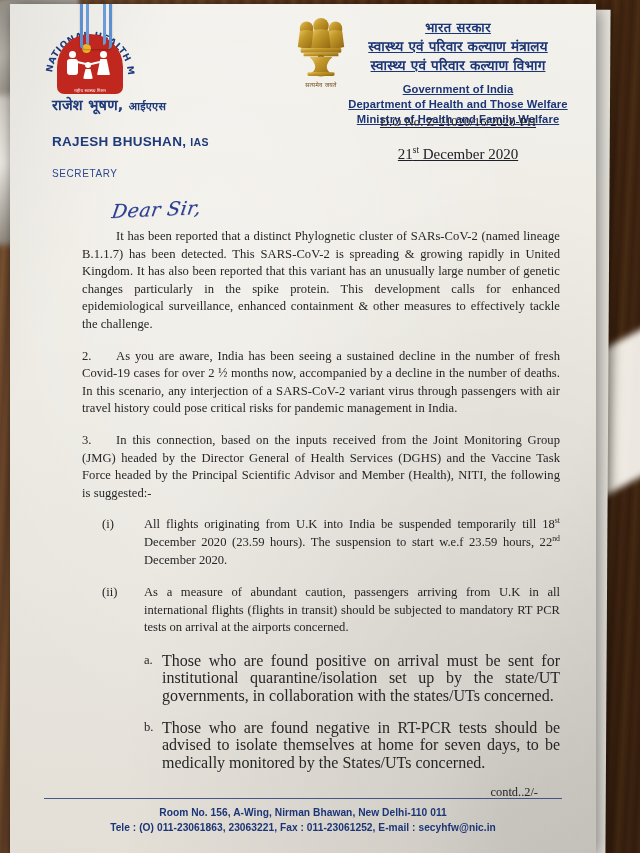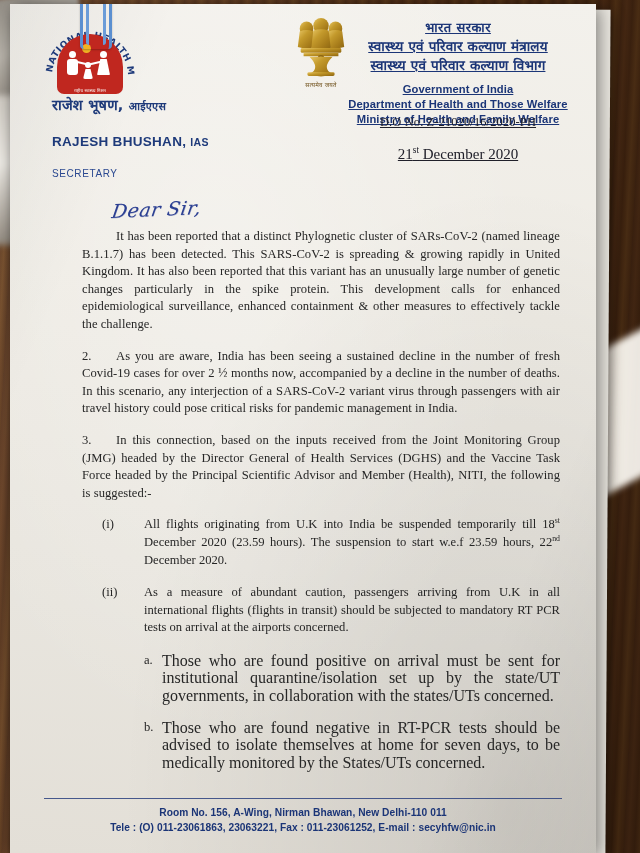--- a/index.html
+++ b/index.html
@@ -409,20 +409,21 @@
           <li>
             <span class="mark">a.</span>
             <span class="txt">Those who are found positive on arrival must be sent for institutional quarantine/isolation set up by the state/UT governments, in collaboration with the states/UTs concerned.</span>
           </li>
           <li>
             <span class="mark">b.</span>
             <span class="txt">Those who are found negative in RT-PCR tests should be advised to isolate themselves at home for seven days, to be medically monitored by the States/UTs concerned.</span>
           </li>
         </ul>
 
+        <div class="contd">contd..2/-</div>
       </div>
 
       <div class="footer">
         <div class="footer-rule"></div>
         <div class="footer-line">Room No. 156, A-Wing, Nirman Bhawan, New Delhi-110 011</div>
         <div class="footer-line">Tele : (O) 011-23061863, 23063221, Fax : 011-23061252, E-mail : secyhfw@nic.in</div>
       </div>
 
     </div>
   </div>

